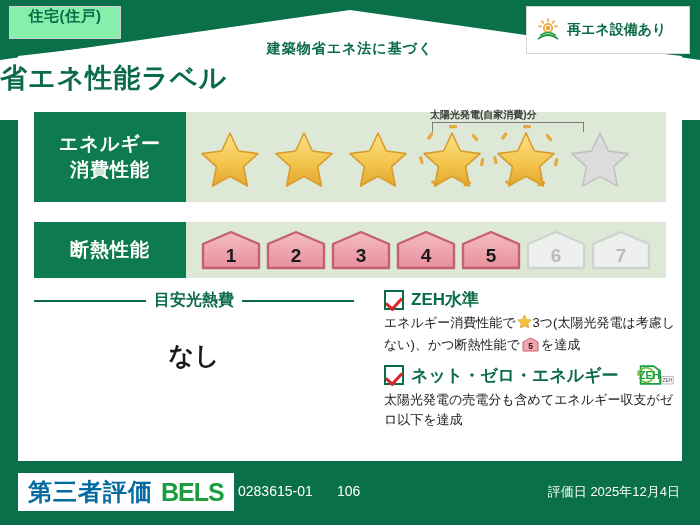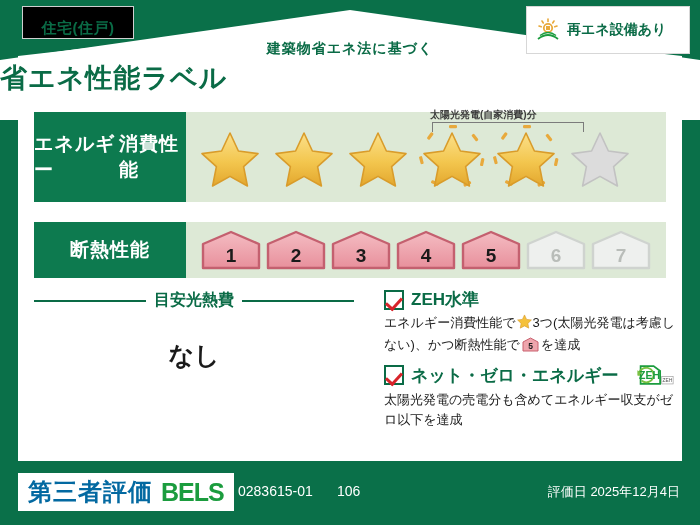--- a/index.html
+++ b/index.html
@@ -9,25 +9,25 @@
     background: #ffffff;
     overflow: hidden;
   }
   .label-root {
     position: relative;
     width: 700px; height: 525px;
     background: #0a7049;
   }
   
   .cat-tag {
-    position: absolute; left: 22px; top: 6px;
+    position: absolute; left: 9px; top: 6px;
     width: 112px; height: 33px;
-    background: #000000;
+    background: #86efac;
     border: 1px solid #cfcfcf;
-    display: flex; align-items: flex-end; justify-content: center;
+    display: flex; align-items: flex-start; justify-content: center;
     color: #0a6b46; font-weight: bold; font-size: 15px;
     letter-spacing: .5px;
     z-index: 6;
   }
   
   .reba {
     position: absolute; right: 10px; top: 6px;
     height: 48px; min-width: 164px;
     background: #ffffff; border: 1px solid #d7d7d7;
     display: flex; align-items: center; gap: 6px;
@@ -60,21 +60,21 @@
     font-weight: bold; font-size: 27px; letter-spacing: 1px;
     z-index: 5;
   }
   
   .row {
     position: absolute; display: flex; align-items: stretch;
     z-index: 5;
   }
   .row-lab {
     background: #0d7a4f; color: #ffffff;
-    display: flex; flex-direction: row;
+    display: flex; flex-direction: column;
     align-items: center; justify-content: center;
     font-weight: bold; letter-spacing: 1px;
   }
   .row-val { background: #dde9d6; flex: 1; position: relative; }
 
   #row-energy { left: 34px; top: 112px; width: 632px; height: 90px; }
   #row-energy .row-lab { width: 152px; font-size: 19px; line-height: 1.35; }
   #row-insul  { left: 34px; top: 222px; width: 632px; height: 56px; }
   #row-insul  .row-lab { width: 152px; font-size: 19px; }
 

